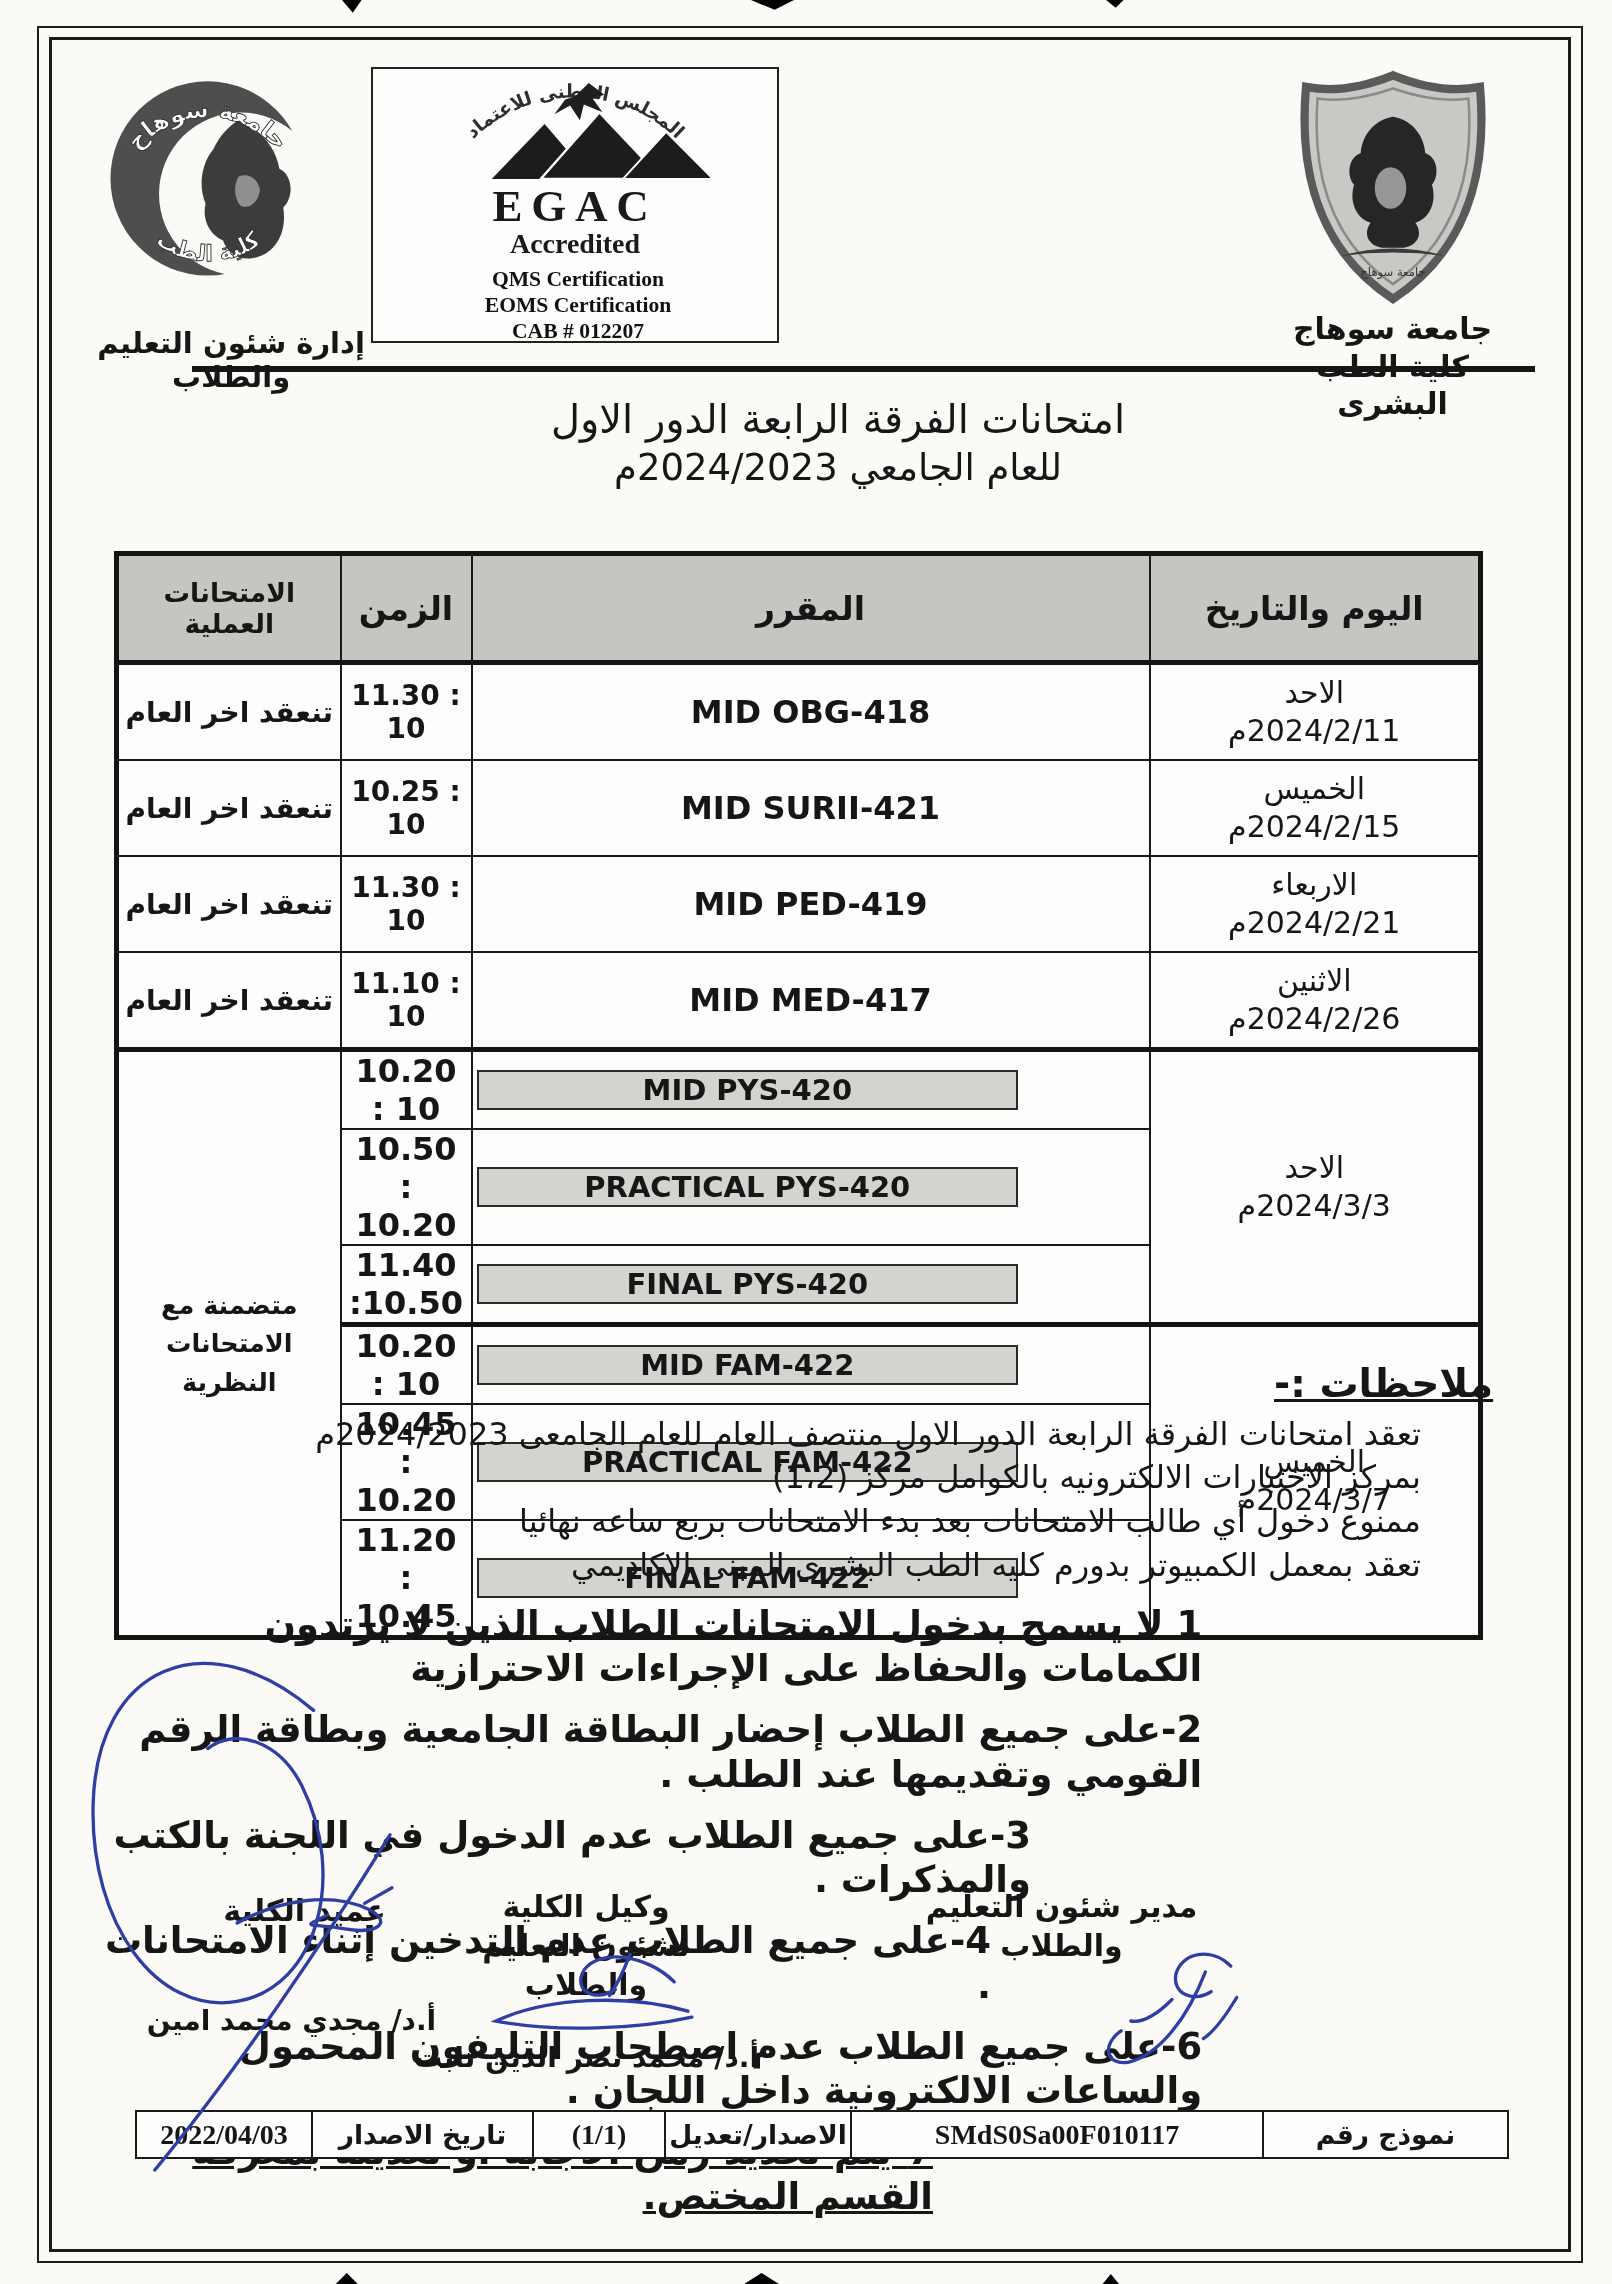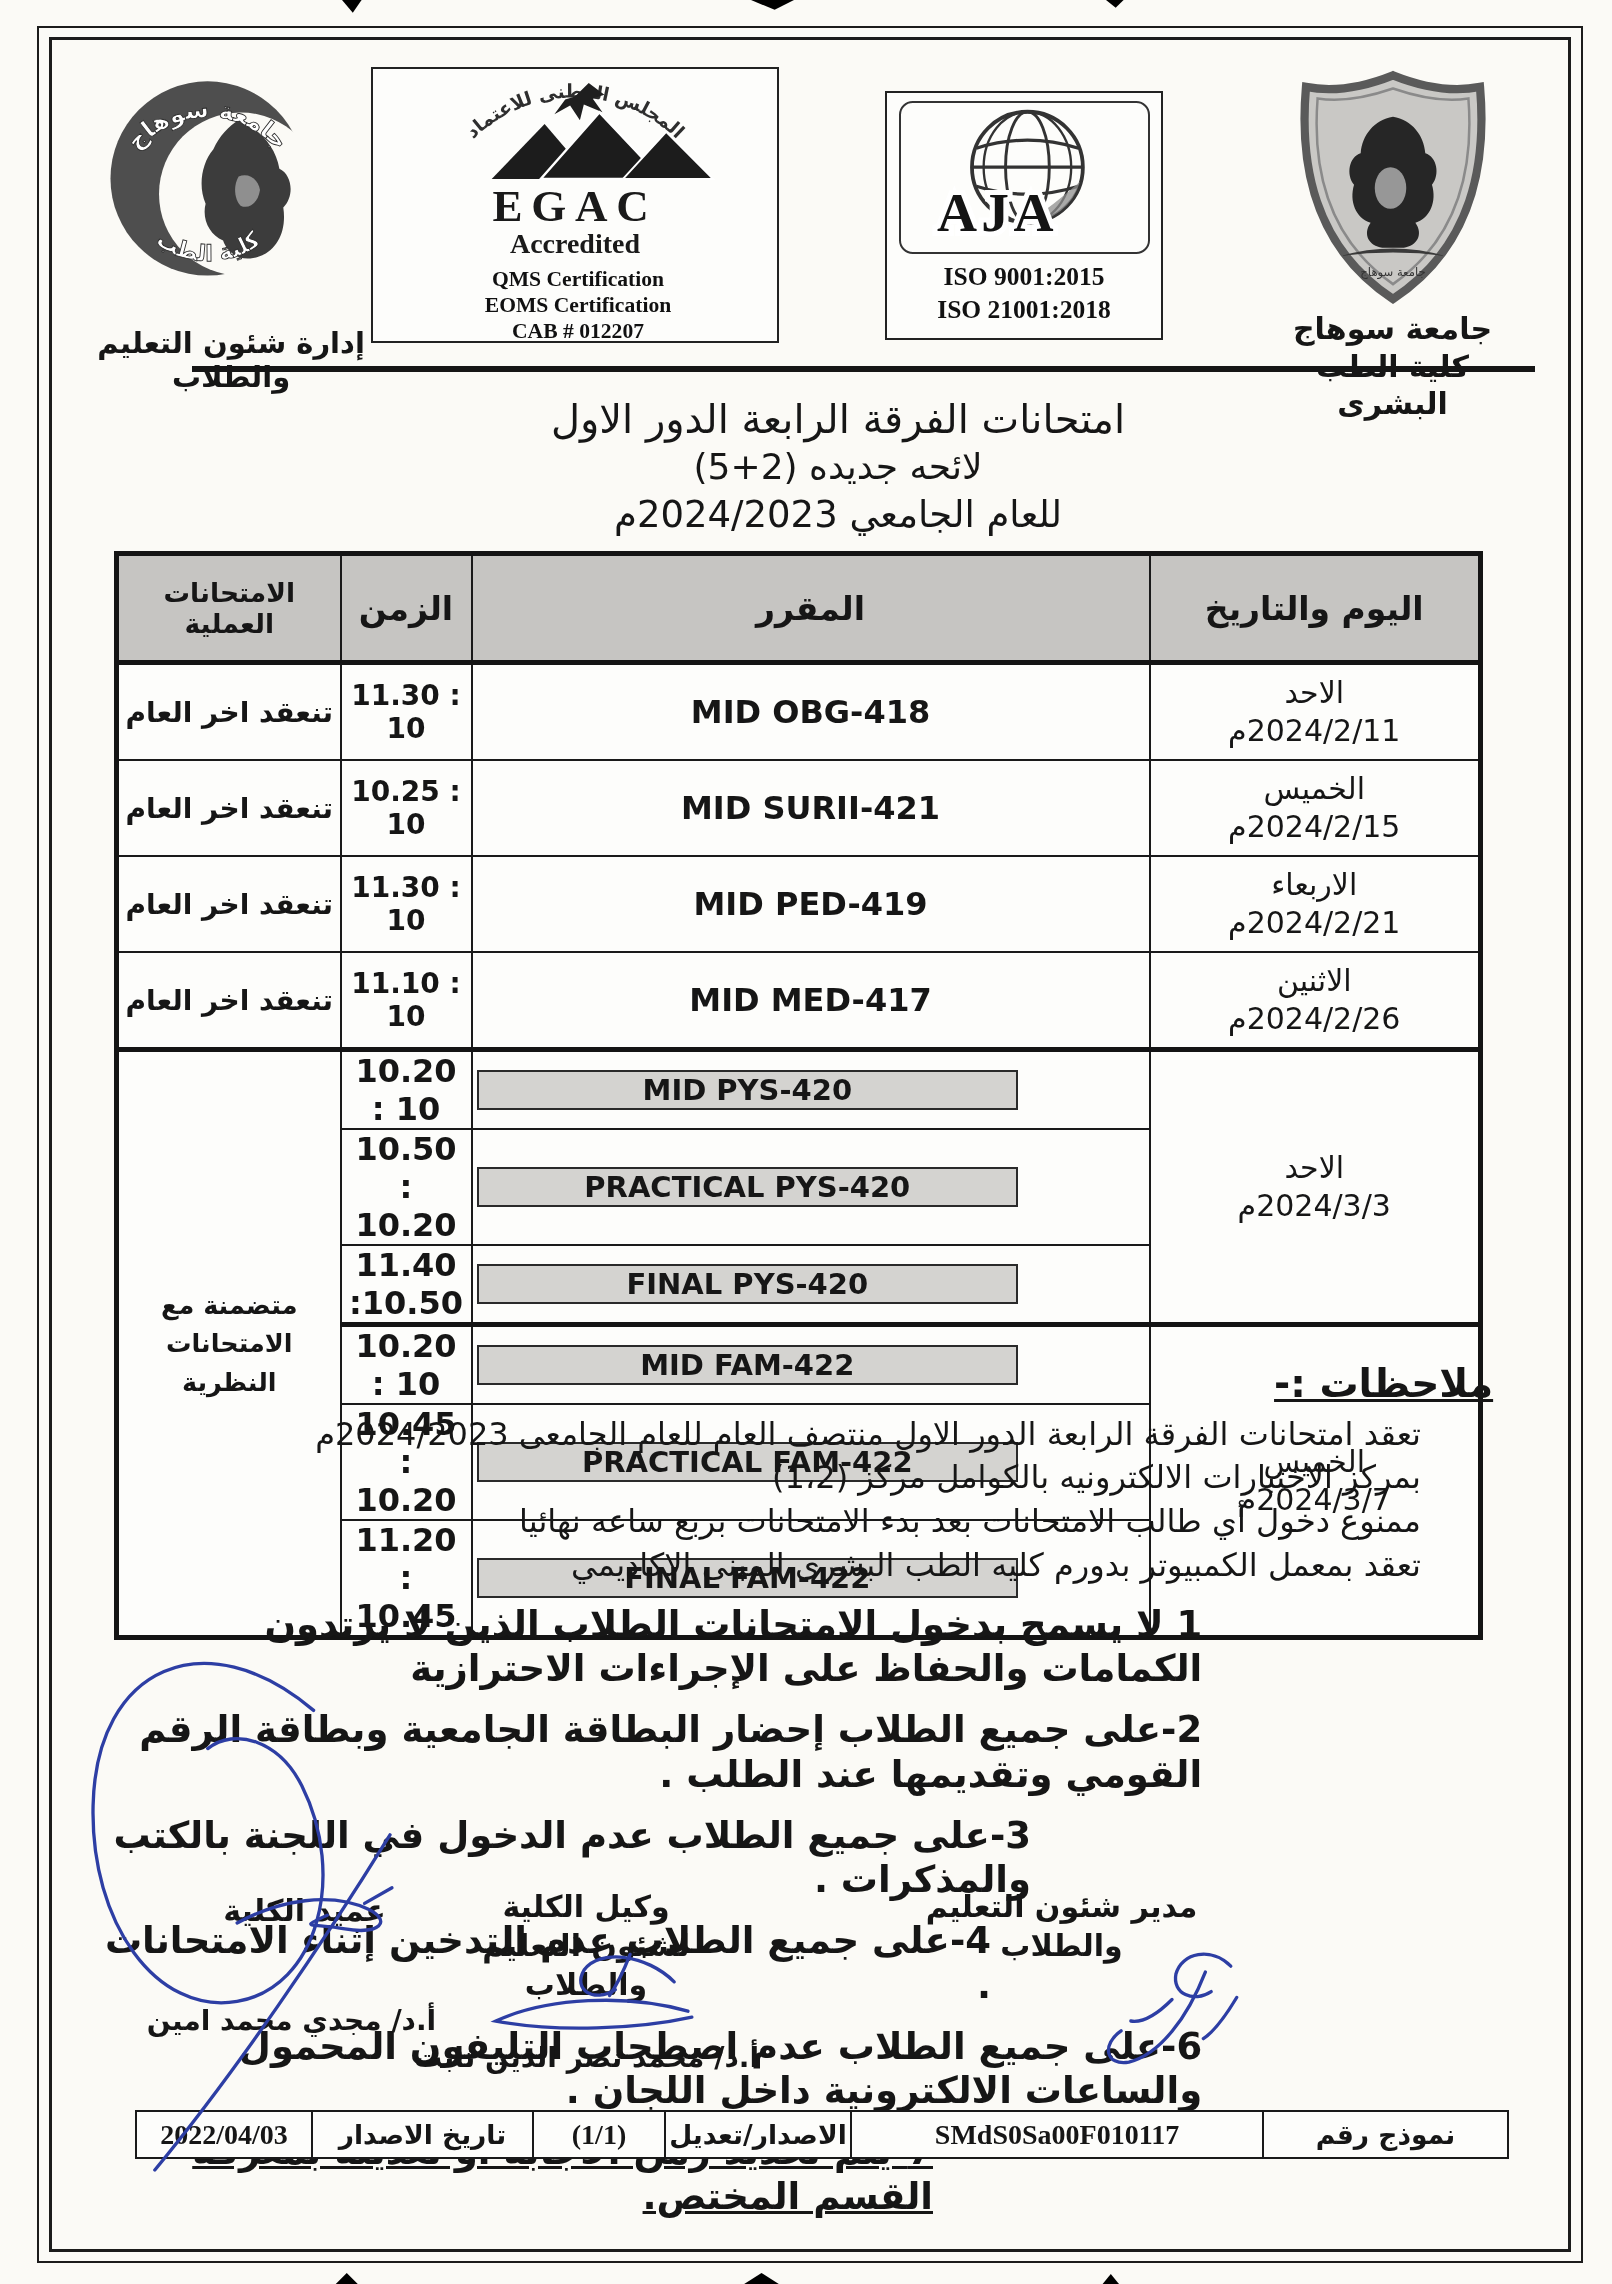--- a/index.html
+++ b/index.html
@@ -140,59 +140,40 @@
     </svg>
     <div class="egac-name">EGAC</div>
     <div class="egac-accredited">Accredited</div>
     <div class="egac-cert">
       <div>QMS Certification</div>
       <div>EOMS Certification</div>
       <div>CAB # 012207</div>
     </div>
   </div>
 
-  <div class="aja-box">
-    <div class="aja-inner">
-      <svg width="241" height="143" viewBox="0 0 164 98">
-        <circle cx="84" cy="44" r="38" fill="none" stroke="#333" stroke-width="2.6"></circle>
-        <ellipse cx="84" cy="44" rx="15" ry="38" fill="none" stroke="#333" stroke-width="2"></ellipse>
-        <ellipse cx="84" cy="44" rx="30" ry="38" fill="none" stroke="#333" stroke-width="1.6"></ellipse>
-        <path d="M49 31 Q84 20 119 31" fill="none" stroke="#333" stroke-width="2.2"></path>
-        <path d="M46 44 L122 44" fill="none" stroke="#333" stroke-width="2.2"></path>
-        <path d="M49 57 Q84 68 119 57" fill="none" stroke="#333" stroke-width="2.2"></path>
-        <path d="M84 82 A38 38 0 0 0 120 54 Q102 70 84 82 Z" fill="#8d8d8d" opacity="0.75"></path>
-        <text x="22" y="88" font-family="Liberation Serif, serif" font-size="38" font-weight="bold" letter-spacing="3" fill="#141414" style="paint-order:stroke" stroke="#ffffff" stroke-width="7">AJA</text>
-      </svg>
-    </div>
-    <div class="aja-iso">
-      <div>ISO 9001:2015</div>
-      <div>ISO 21001:2018</div>
-    </div>
-  </div>
 
   <div class="shield-wrap">
     <svg width="212" height="237" viewBox="0 0 250 286">
       <path d="M125 10 C165 26 200 30 230 24 C238 116 222 216 125 280 C28 216 12 116 20 24 C50 30 85 26 125 10 Z" fill="#c9c8c5" stroke="#5a5a5a" stroke-width="10"></path>
       <path d="M125 26 C160 38 192 42 216 38 C222 116 208 204 125 262 C42 204 28 116 34 38 C58 42 90 38 125 26 Z" fill="none" stroke="#8a8a8a" stroke-width="3"></path>
       <path d="M125 60 C148 64 162 82 164 104 C178 108 182 130 172 142 C178 162 170 182 152 188 C162 202 154 216 138 218 L112 218 C96 216 88 202 98 188 C80 182 72 162 78 142 C68 130 72 108 86 104 C88 82 102 64 125 60 Z" fill="#262626"></path>
       <ellipse cx="122" cy="146" rx="19" ry="25" fill="#979797"></ellipse>
       <path d="M62 228 Q125 210 188 228 Q125 220 62 228 Z" fill="#3a3a3a"></path>
       <text x="125" y="252" text-anchor="middle" font-size="14" fill="#333">جامعة سوهاج</text>
     </svg>
     <div class="shield-caption">
       <div>جامعة سوهاج</div>
       <div>كلية الطب البشرى</div>
     </div>
   </div>
 
   <div class="head-rule"></div>
 
   <div class="title-block">
     <div class="title-l1">امتحانات الفرقة الرابعة الدور الاول</div>
-    <div class="title-l2">لائحه جديده (2+5)</div>
     <div class="title-l3">للعام الجامعي 2024/2023م</div>
   </div>
 
   <table class="exam-table">
     <colgroup>
         <col style="width:331px">
         <col style="width:678px">
         <col style="width:131px">
         <col style="width:224px">
       </colgroup>

